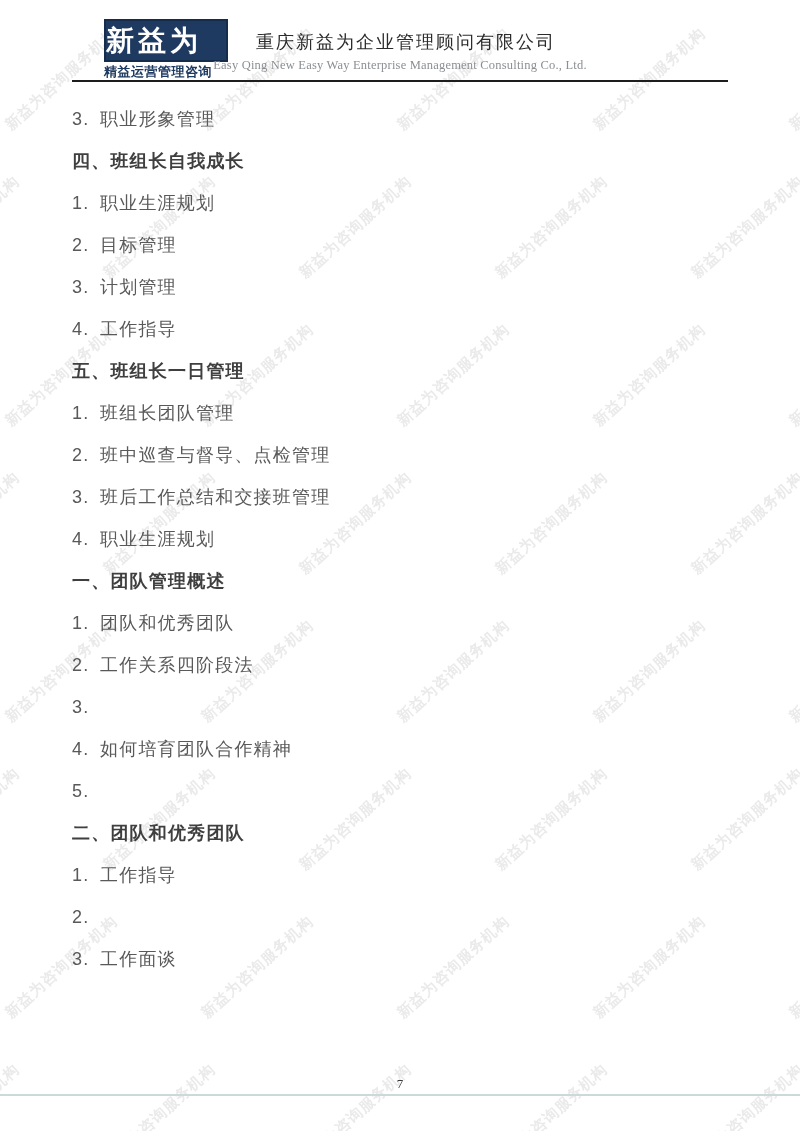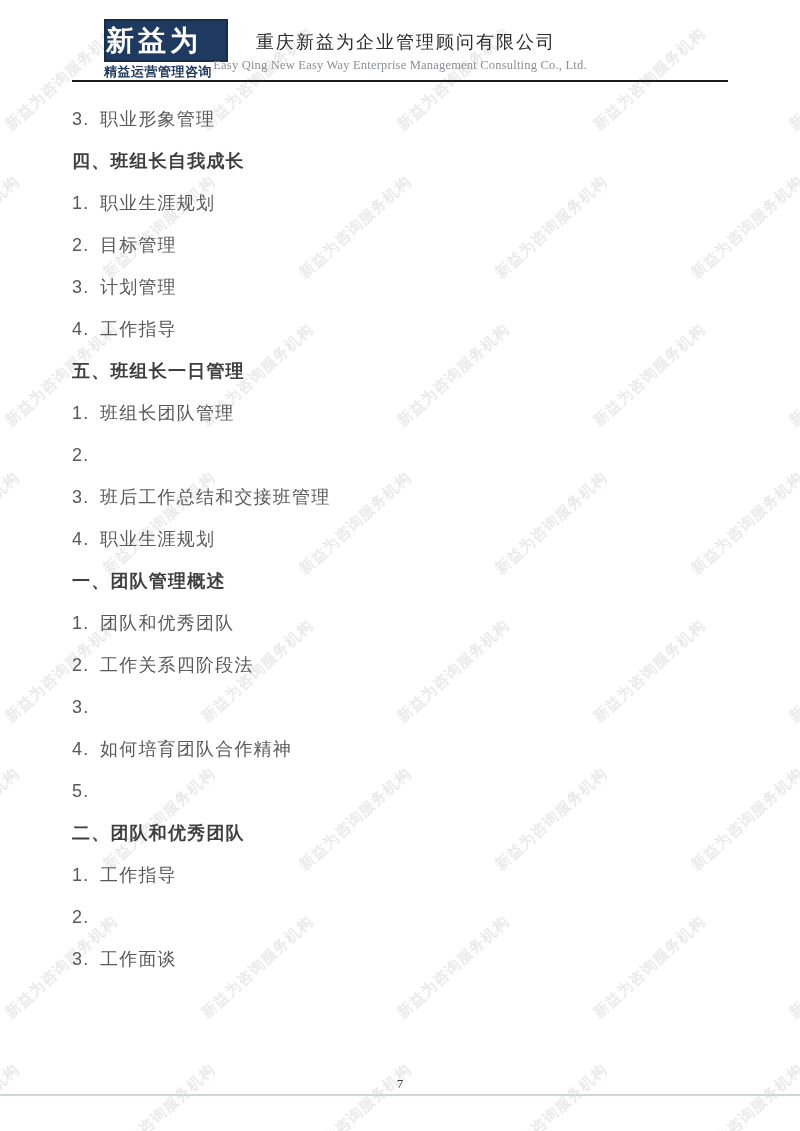--- a/index.html
+++ b/index.html
@@ -154,20 +154,21 @@
       </div>
       <div class="row h2">
         <span class="txt">五、班组长一日管理</span>
       </div>
       <div class="row item">
         <span class="num">1.</span>
         <span class="txt">班组长团队管理</span>
       </div>
       <div class="row item">
         <span class="num">2.</span>
+        <span class="txt">班中巡查与督导、点检管理</span>
       </div>
       <div class="row item">
         <span class="num">3.</span>
         <span class="txt">班后工作总结和交接班管理</span>
       </div>
       <div class="row item">
         <span class="num">4.</span>
         <span class="txt">职业生涯规划</span>
       </div>
       <div class="row h2">

